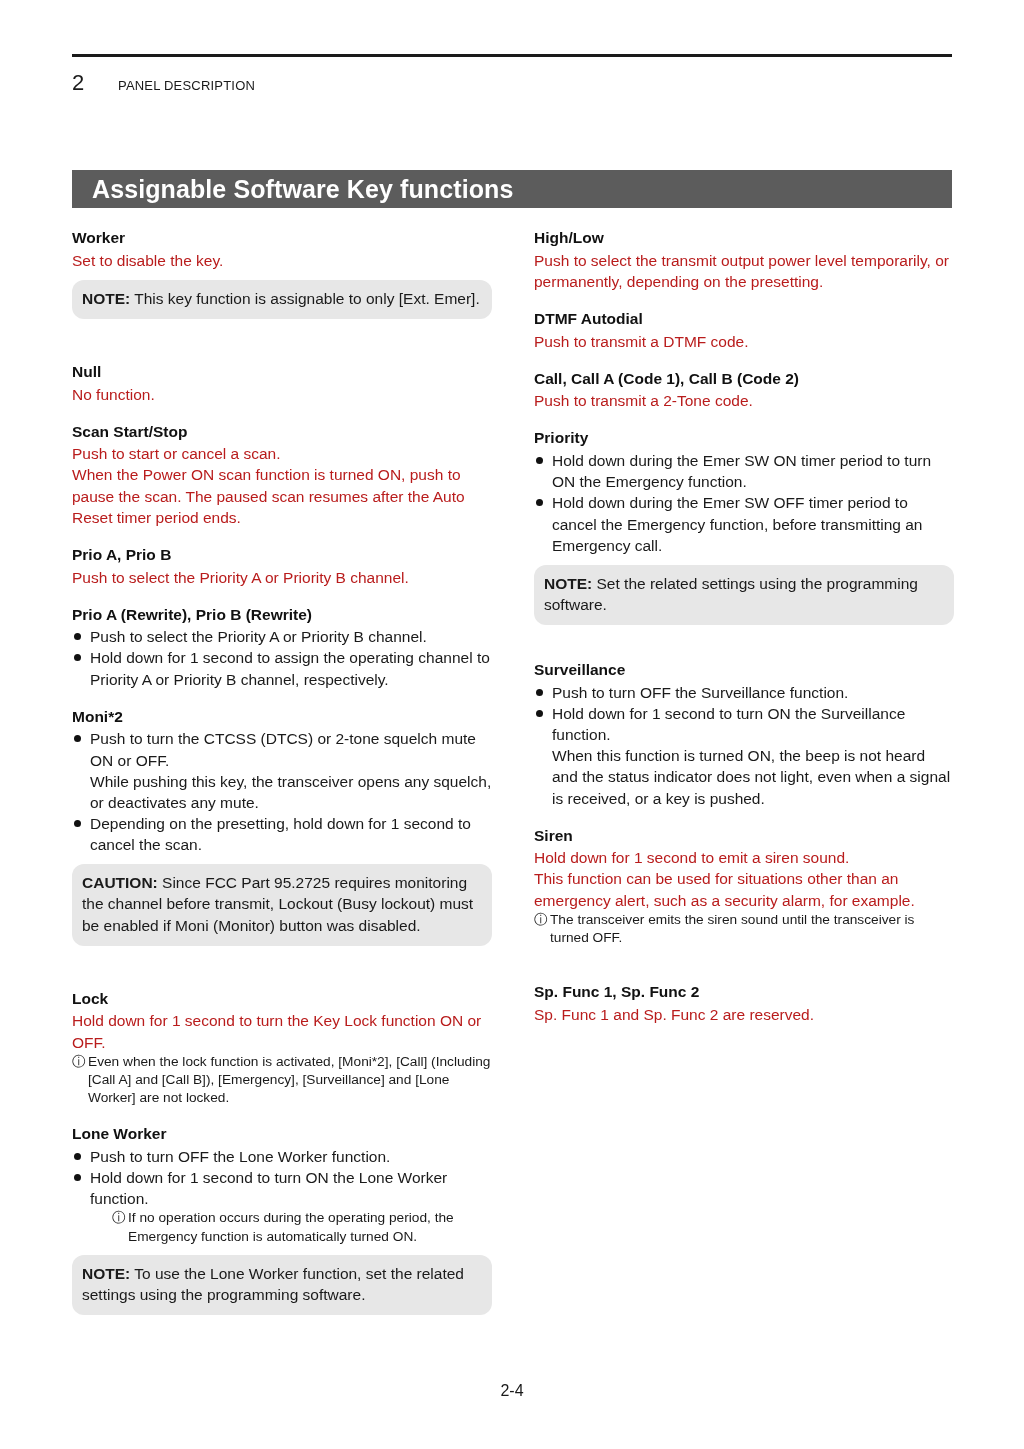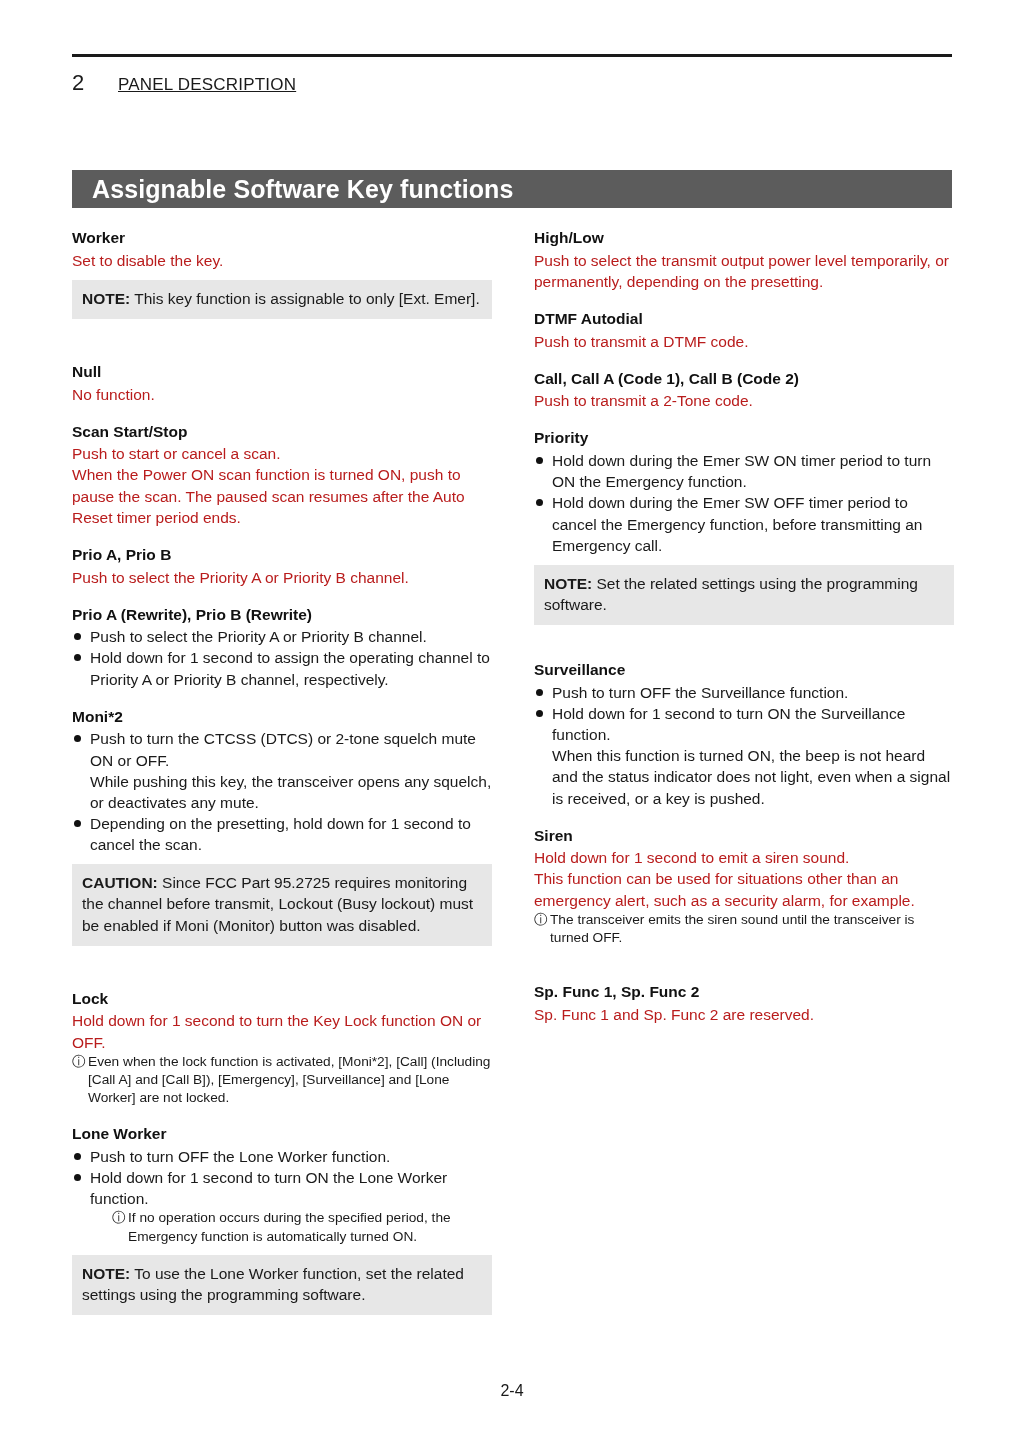--- a/index.html
+++ b/index.html
@@ -41,24 +41,23 @@
     display: flex;
     align-items: baseline;
   }
   .chapter-num {
     font-size: 22px;
     font-weight: 400;
     color: #1a1a1a;
     width: 46px;
   }
   .chapter-title {
-    font-size: 17px;
+    font-size: 13px;
     letter-spacing: 0.2px;
     color: #1a1a1a;
-    text-decoration: underline;
   }
 
   
   .banner {
     position: absolute;
     left: 72px;
     top: 170px;
     width: 880px;
     height: 38px;
     background: #5c5c5c;
@@ -153,20 +152,21 @@
     margin-left: 22px;
   }
 
   
   .callout {
     background: #e7e7e7;
     padding: 8px 10px 10px 10px;
     font-size: 15.5px;
     line-height: 1.365;
     color: #1a1a1a;
+    border-radius: 12px;
   }
   .callout b { font-weight: bold; }
   .callout.wide-right { width: 400px; }
 
   
   .folio {
     position: absolute;
     left: 0;
     top: 1382px;
     width: 1024px;
@@ -287,21 +287,21 @@
         <ul class="bul">
           <li>
             <span class="dot"></span>
             <span>Push to turn OFF the Lone Worker function.</span>
           </li>
           <li>
             <span class="dot"></span>
             <span>Hold down for 1 second to turn ON the Lone Worker function.</span>
             <div class="anno anno-indent">
               <span class="ci">ⓘ</span>
-              <span>If no operation occurs during the specified period, the Emergency function is automatically turned ON.</span>
+              <span>If no operation occurs during the operating period, the Emergency function is automatically turned ON.</span>
             </div>
           </li>
         </ul>
       </div>
 
       <div class="spacer-sm"></div>
 
       <div class="callout">
         <b>NOTE:</b><span> To use the Lone Worker function, set the related settings using the programming software.</span>
       </div>

